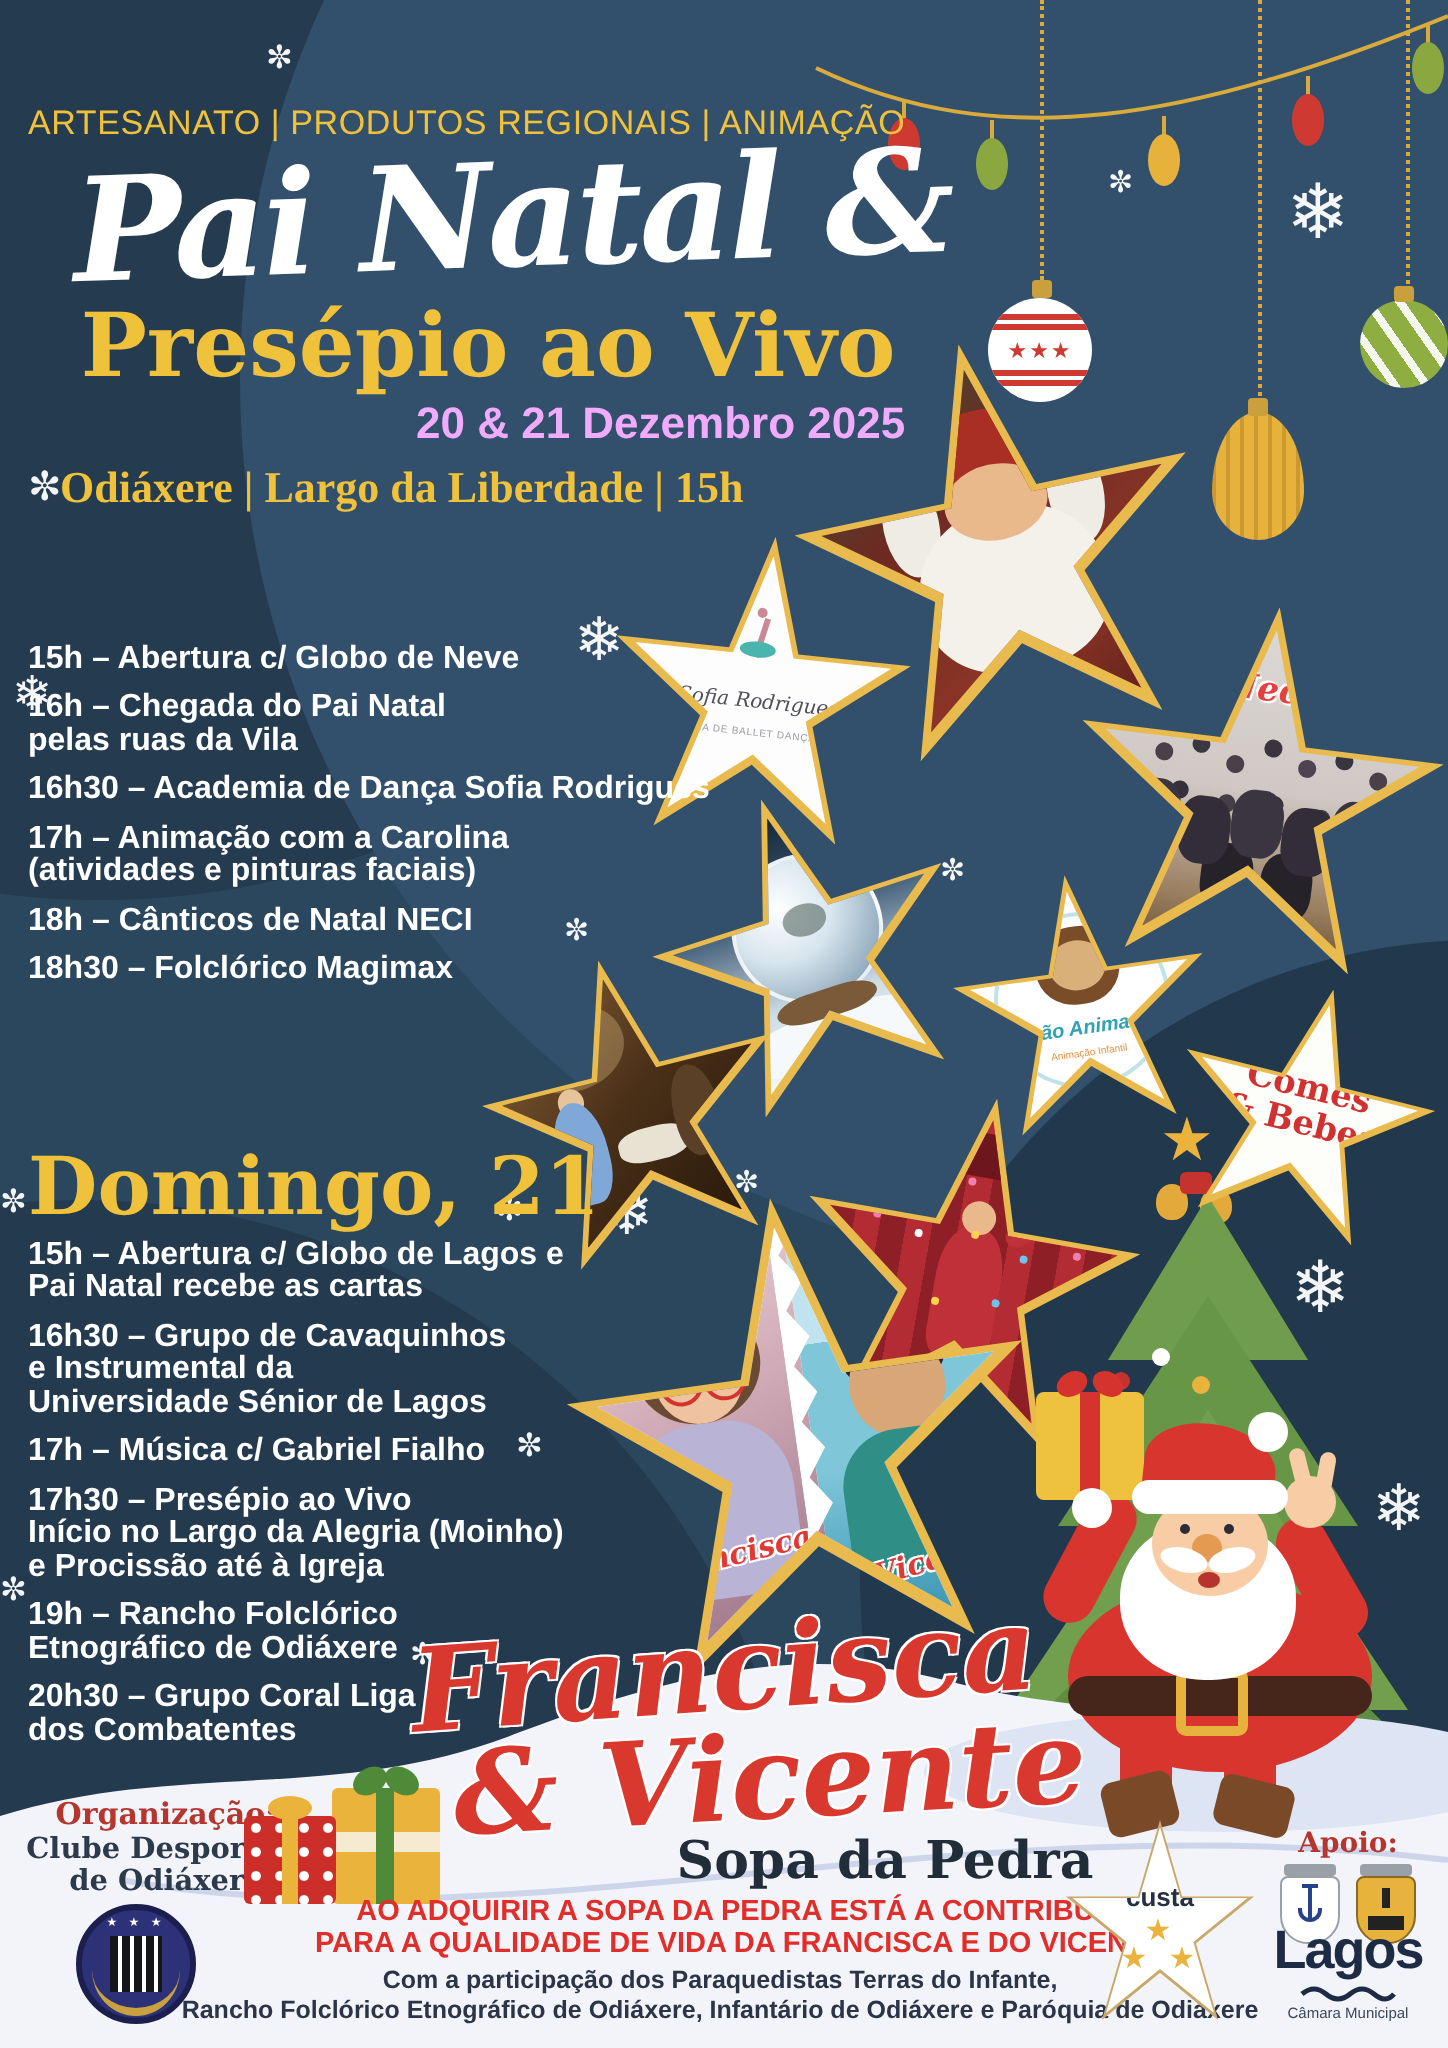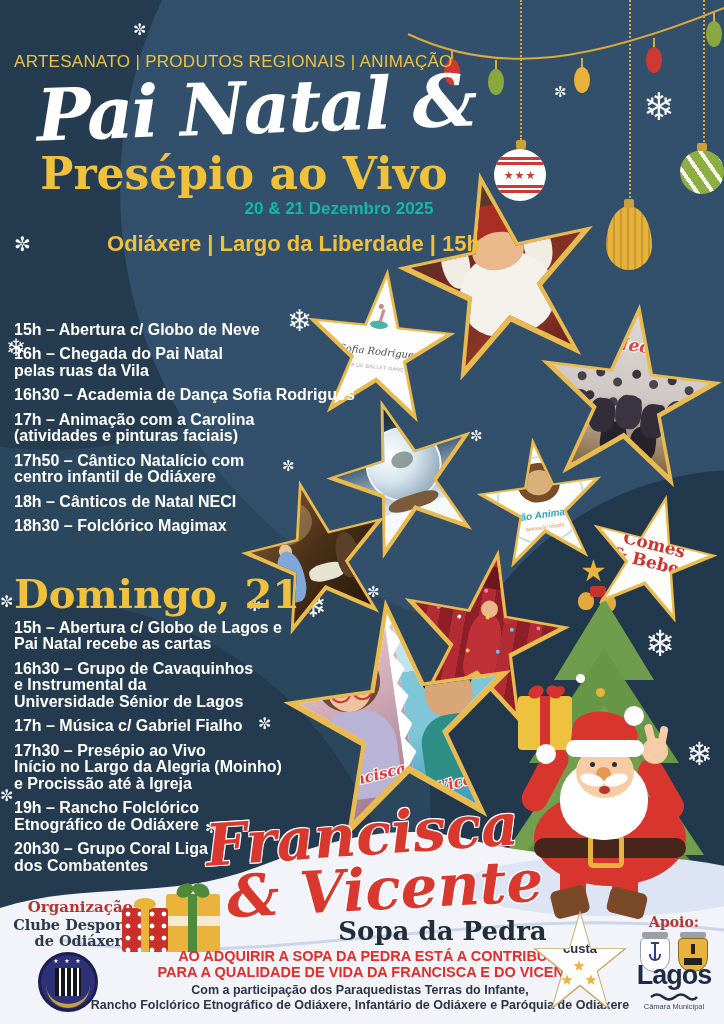--- a/index.html
+++ b/index.html
@@ -11,22 +11,22 @@
   .bg2{left:-350px;top:-350px;width:800px;height:800px;border-radius:50%;background:#253c50;}
   .bg3{left:-320px;top:600px;width:720px;height:720px;border-radius:50%;background:#243a4e;}
   .bg4{left:430px;top:470px;width:620px;height:640px;border-radius:50%;background:#22384c;}
   
   .tagline{left:14px;top:52px;width:470px;color:#f0c23c;font-weight:normal;font-size:17px;letter-spacing:.3px;z-index:6;}
   .title-script{left:6px;top:72px;width:500px;text-align:center;color:#fff;
     font-family:"DejaVu Serif",serif;font-style:italic;font-weight:bold;font-size:72px;
     letter-spacing:-2px;transform:rotate(-2deg);z-index:6;line-height:1;}
   .title-serif{left:18px;top:152px;width:452px;text-align:center;color:#f0c23c;
     font-family:"DejaVu Serif",serif;font-weight:bold;font-size:44px;line-height:1;z-index:6;}
-  .dates{left:208px;top:199px;width:262px;text-align:center;color:#14b8a6;font-weight:bold;font-size:17px;z-index:6;}
-  .location{left:30px;top:231px;width:450px;text-align:right;color:#f0c23c;font-weight:bold;font-size:22px;z-index:6;}
+  .dates{left:208px;top:199px;width:262px;text-align:left;color:#f0abfc;font-weight:bold;font-size:22px;z-index:6;}
+  .location{left:30px;top:231px;width:450px;text-align:left;color:#f0c23c;font-weight:bold;font-size:22px;z-index:6;font-family:Liberation Serif, serif;}
   
   .sec-head{color:#f0c23c;font-family:"DejaVu Serif",serif;font-weight:bold;font-size:40px;line-height:1;z-index:6;}
   .sched{width:470px;z-index:6;}
   .sched .it{color:#fff;font-weight:bold;font-size:16px;line-height:1.03;margin-bottom:8px;white-space:pre-line;}
   
   .garland{left:0;top:0;z-index:2;}
   .ostring{width:0;border-left:2px dotted #d9aa3c;z-index:2;}
   .bauble{left:494px;top:140px;width:54px;height:64px;z-index:2;}
   .bauble .cap{position:absolute;left:22px;top:0;width:10px;height:9px;background:#caa03c;border-radius:2px;}
   .bauble .ball{position:absolute;left:0;top:9px;width:52px;height:52px;border-radius:50%;background:#fff;overflow:hidden;}
@@ -287,22 +287,20 @@
   <div class="abs dates">20 &amp; 21 Dezembro 2025</div>
   <div class="abs location">Odiáxere | Largo da Liberdade | 15h</div>
 
   <div class="abs sched" style="left:14px;top:322px;">
     <div class="it">15h – Abertura c/ Globo de Neve</div>
     <div class="it">16h – Chegada do Pai Natal
 pelas ruas da Vila</div>
     <div class="it">16h30 – Academia de Dança Sofia Rodrigues</div>
     <div class="it">17h – Animação com a Carolina
 (atividades e pinturas faciais)</div>
-    <div class="it">17h50 – Cântico Natalício com
-centro infantil de Odiáxere</div>
     <div class="it">18h – Cânticos de Natal NECI</div>
     <div class="it">18h30 – Folclórico Magimax</div>
   </div>
 
   <div class="abs sec-head" style="left:14px;top:574px;">Domingo, 21</div>
   <div class="abs sched" style="left:14px;top:620px;">
     <div class="it">15h – Abertura c/ Globo de Lagos e
 Pai Natal recebe as cartas</div>
     <div class="it">16h30 – Grupo de Cavaquinhos
 e Instrumental da

